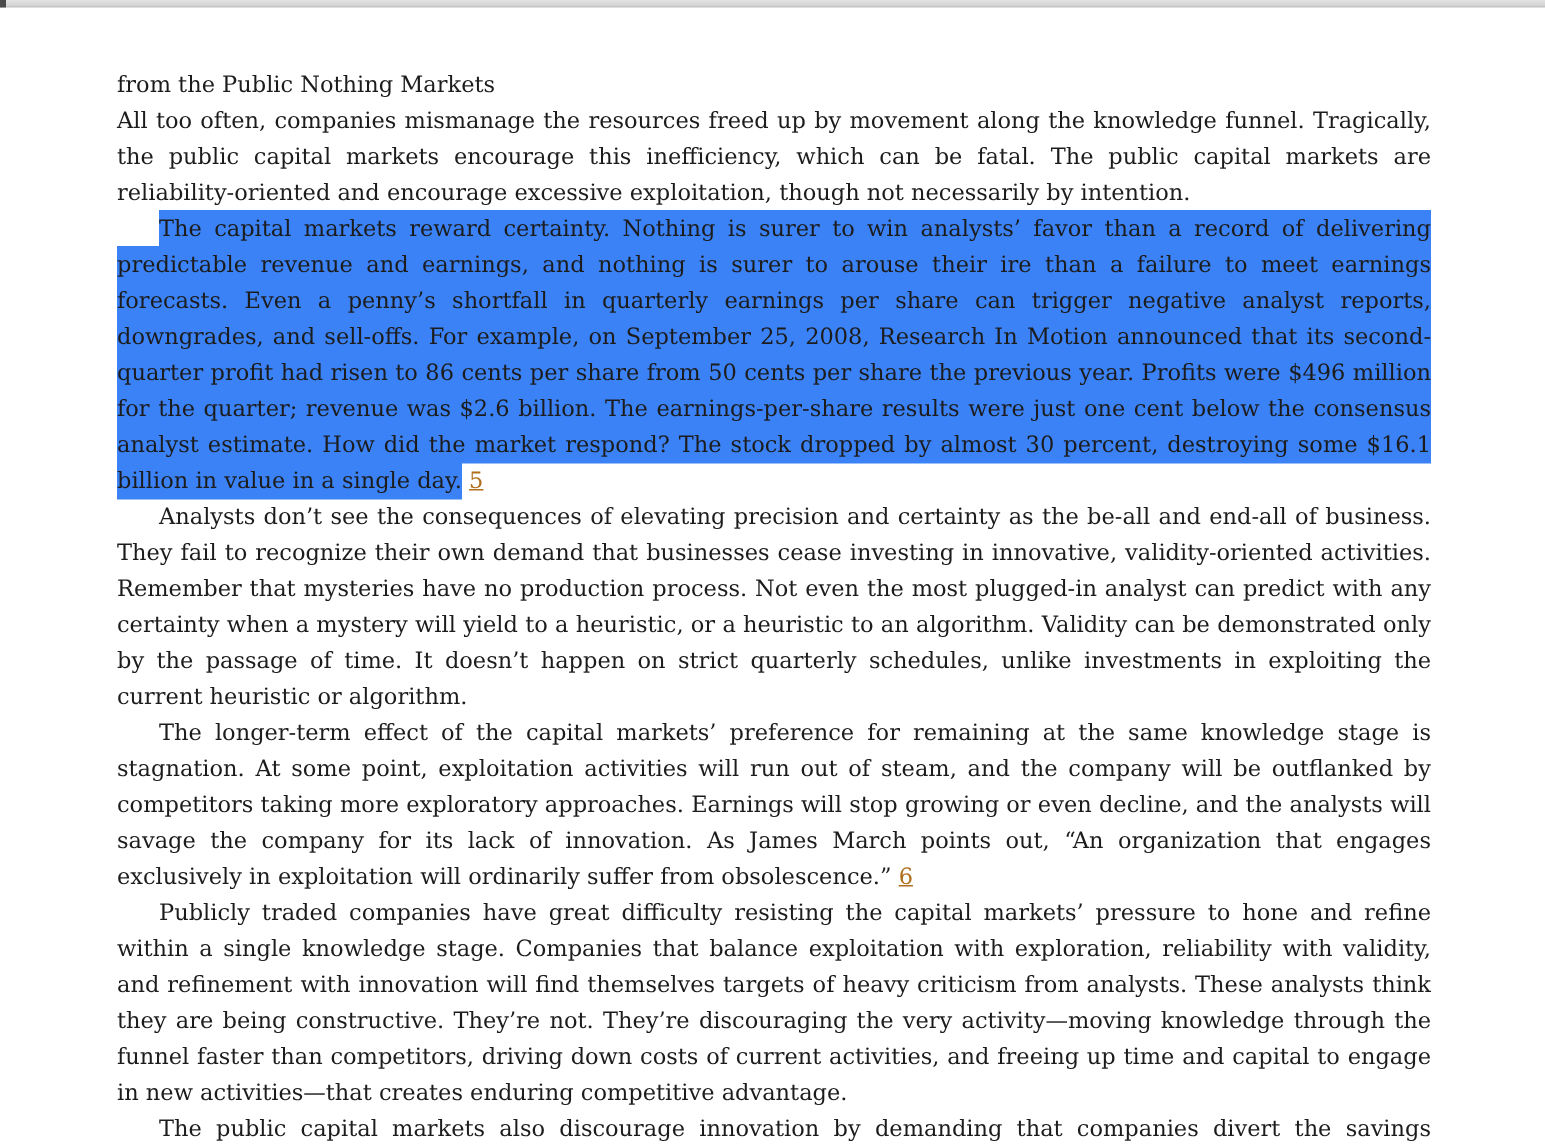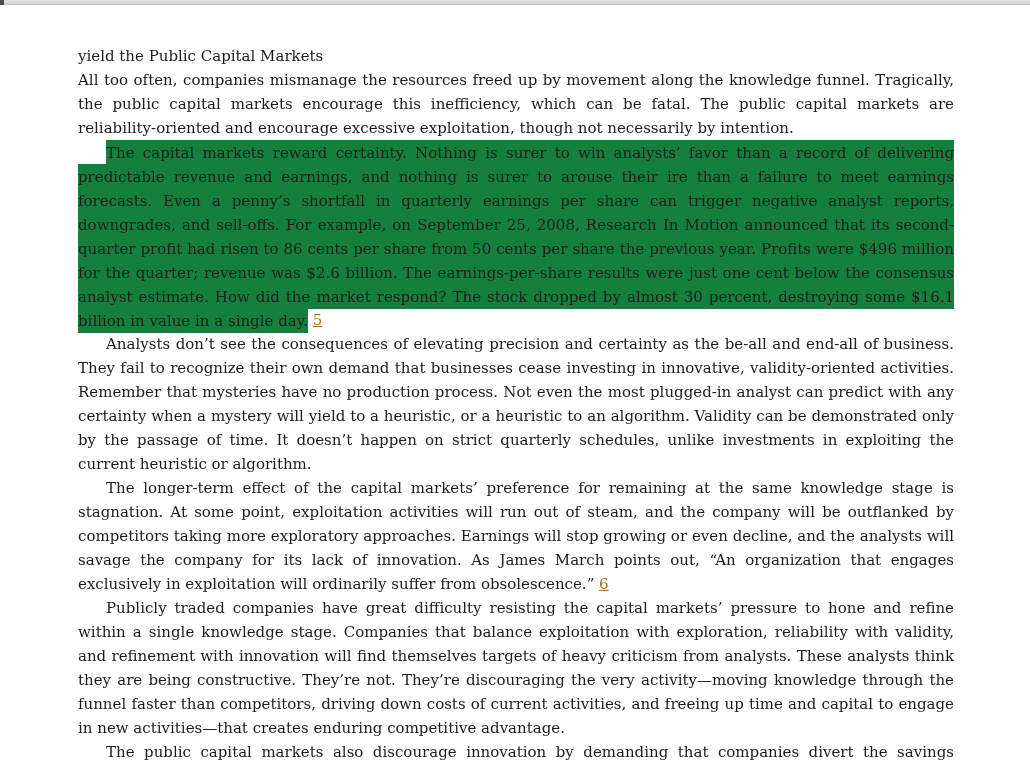--- a/index.html
+++ b/index.html
@@ -38,39 +38,39 @@
     font-size: 15px;
     line-height: 24px;
     text-align: justify;
   }
   .content p {
     margin: 0;
   }
   .noindent { text-indent: 0; }
   .indent { text-indent: 28px; }
   .highlight {
-    background-color: #15803d;
+    background-color: #3b82f6;
     padding: 3.5px 0;
     box-decoration-break: clone;
     -webkit-box-decoration-break: clone;
   }
   .footnote {
     color: #b06f1e;
     text-decoration: underline;
     cursor: pointer;
   }
 </style>
 </head>
 <body>
 
 <div class="top-strip"></div>
 <div class="corner-mark"></div>
 
 <div class="content">
-  <p class="noindent">yield the Public Capital Markets</p>
+  <p class="noindent">from the Public Nothing Markets</p>
 
   <p class="noindent">All too often, companies mismanage the resources freed up by movement along the knowledge funnel. Tragically, the public capital markets encourage this inefficiency, which can be fatal. The public capital markets are reliability-oriented and encourage excessive exploitation, though not necessarily by intention.</p>
 
   <p class="indent"><span class="highlight">The capital markets reward certainty. Nothing is surer to win analysts’ favor than a record of delivering predictable revenue and earnings, and nothing is surer to arouse their ire than a failure to meet earnings forecasts. Even a penny’s shortfall in quarterly earnings per share can trigger negative analyst reports, downgrades, and sell-offs. For example, on September 25, 2008, Research In Motion announced that its second-quarter profit had risen to 86 cents per share from 50 cents per share the previous year. Profits were $496 million for the quarter; revenue was $2.6 billion. The earnings-per-share results were just one cent below the consensus analyst estimate. How did the market respond? The stock dropped by almost 30 percent, destroying some $16.1 billion in value in a single day.</span> <a class="footnote">5</a></p>
 
   <p class="indent">Analysts don’t see the consequences of elevating precision and certainty as the be-all and end-all of business. They fail to recognize their own demand that businesses cease investing in innovative, validity-oriented activities. Remember that mysteries have no production process. Not even the most plugged-in analyst can predict with any certainty when a mystery will yield to a heuristic, or a heuristic to an algorithm. Validity can be demonstrated only by the passage of time. It doesn’t happen on strict quarterly schedules, unlike investments in exploiting the current heuristic or algorithm.</p>
 
   <p class="indent"><span>The longer-term effect of the capital markets’ preference for remaining at the same knowledge stage is stagnation. At some point, exploitation activities will run out of steam, and the company will be outflanked by competitors taking more exploratory approaches. Earnings will stop growing or even decline, and the analysts will savage the company for its lack of innovation. As James March points out, “An organization that engages exclusively in exploitation will ordinarily suffer from obsolescence.”</span> <a class="footnote">6</a></p>
 
   <p class="indent">Publicly traded companies have great difficulty resisting the capital markets’ pressure to hone and refine within a single knowledge stage. Companies that balance exploitation with exploration, reliability with validity, and refinement with innovation will find themselves targets of heavy criticism from analysts. These analysts think they are being constructive. They’re not. They’re discouraging the very activity—moving knowledge through the funnel faster than competitors, driving down costs of current activities, and freeing up time and capital to engage in new activities—that creates enduring competitive advantage.</p>

